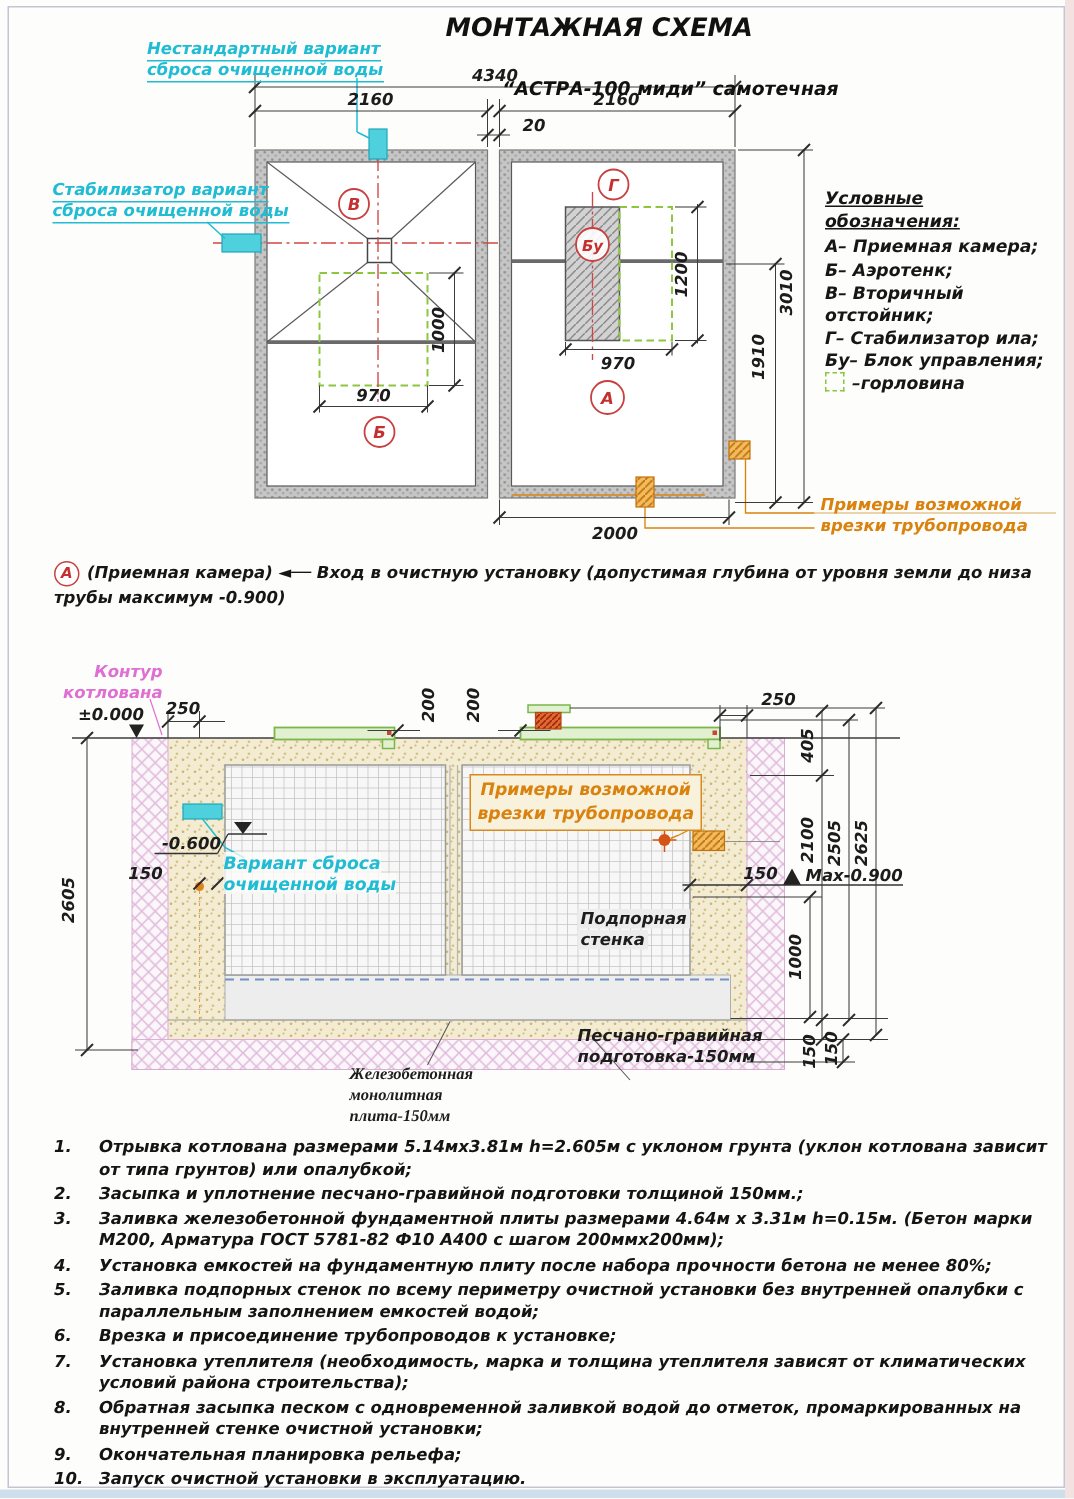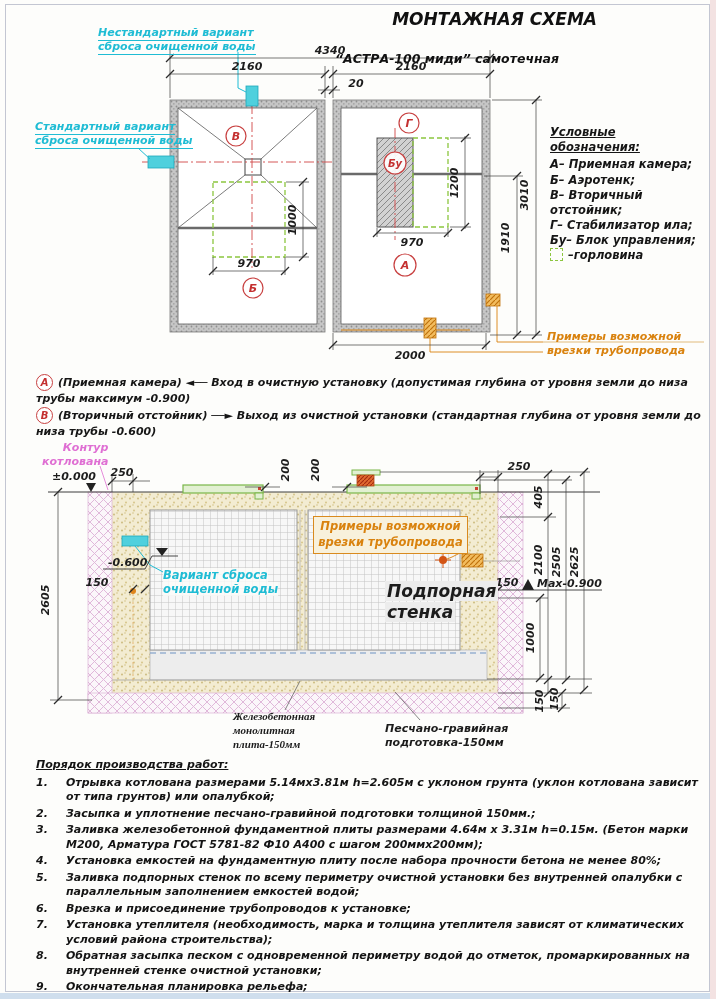--- a/index.html
+++ b/index.html
@@ -7,21 +7,21 @@
         font-family:"DejaVu Sans",sans-serif;}
   .frame{position:absolute;left:5px;top:4px;width:703px;height:986px;
          border:1px solid #c3c6d2;pointer-events:none;}
   .edge-b{position:absolute;left:0;top:993px;width:716px;height:6px;background:#cfdeed;}
   .edge-r{position:absolute;left:710px;top:0;width:6px;height:999px;background:#f3e2e2;}
   svg{position:absolute;left:0;top:0;}
   svg text{font:italic bold 11px "DejaVu Sans",sans-serif;fill:#1c1c1c;}
   svg text.sm{font-size:10px;}
   svg text.cl{fill:#c43030;text-anchor:middle;}
   .lbl{position:absolute;font:italic bold 11px/1.25 "DejaVu Sans",sans-serif;color:#1c1c1c;white-space:nowrap;}
-  .title{position:absolute;left:297px;top:10px;width:300px;text-align:right;
+  .title{position:absolute;left:297px;top:10px;width:300px;text-align:left;
          font:italic bold 17px/1.1 "DejaVu Sans",sans-serif;color:#111;}
   .subtitle{position:absolute;left:297px;top:31px;width:300px;text-align:center;
          font:italic bold 12.5px/1.1 "DejaVu Sans",sans-serif;color:#111;margin-top:21px;}
   .cyan{color:#1fbcd4;}
   .mag{color:#df6fd3;}
   .org{color:#d9820e;}
   .u{border-bottom:1.4px solid currentColor;padding-bottom:1px;}
   .legend{position:absolute;left:550px;top:96px;width:152px;
           font:italic bold 11.5px/1.32 "DejaVu Sans",sans-serif;color:#161616;}
   .legend .lt{text-decoration:underline;margin-bottom:2px;margin-top:29px;}
@@ -330,21 +330,21 @@
   </svg>
 
   <div class="title">МОНТАЖНАЯ СХЕМА</div>
   <div class="subtitle">“АСТРА-100 миди” самотечная</div>
 
   <div class="lbl cyan" style="left:98px;top:26px;">
     <span class="u">Нестандартный вариант</span><br>
     <span class="u">сброса очищенной воды</span>
   </div>
   <div class="lbl cyan" style="left:35px;top:120px;">
-    <span class="u">Стандартный вариант</span><br>
+    <span class="u">Стабилизатор вариант</span><br>
     <span class="u">сброса очищенной воды</span>
   </div>
   <div class="lbl org" style="left:547px;top:330px;">
     <span>Примеры возможной</span><br>
     <span>врезки трубопровода</span>
   </div>
 
   <div class="legend">
     <div class="lt">Условные обозначения:</div>
     <div>А– Приемная камера;</div>
@@ -353,53 +353,49 @@
     <div>Г– Стабилизатор ила;</div>
     <div>Бу– Блок управления;</div>
     <div>
       <span class="gsq"></span><span>–горловина</span>
     </div>
   </div>
 
   <div class="note-row" style="top:374px;">
     <span class="circ">А</span><span>(Приемная камера) ◄── Вход в очистную установку (допустимая глубина от уровня земли до низа трубы максимум -0.900)</span>
   </div>
-  <div class="note-row" style="top:407px;">
-    <span class="circ">В</span><span>(Вторичный отстойник) ──► Выход из очистной установки (стандартная глубина от уровня земли до низа трубы -0.600)</span>
-  </div>
 
   <div class="lbl mag" style="left:42px;top:441px;text-align:right;">
     <span>Контур</span><br>
     <span>котлована</span>
   </div>
 
-  <div class="lbl cyan" style="left:163px;top:568px;font-size:11.5px;">
+  <div class="lbl cyan" style="left:149px;top:568px;font-size:11.5px;">
     <span class="halo">Вариант сброса</span><br>
     <span class="halo">очищенной воды</span>
   </div>
-  <div class="lbl" style="left:385px;top:581px;font-size:17px;">
+  <div class="lbl" style="left:385px;top:606px;font-size:11px;">
     <span class="boxlbl">Подпорная</span><br>
     <span class="boxlbl">стенка</span>
   </div>
   <div class="vrezka-box">
     <span>Примеры возможной</span><br>
     <span>врезки трубопровода</span>
   </div>
   <div class="lbl" style="left:233px;top:710px;font-family:Liberation Serif, serif;">
     <span>Железобетонная</span><br>
     <span>монолитная</span><br>
     <span>плита-150мм</span>
   </div>
-  <div class="lbl" style="left:385px;top:722px;">
+  <div class="lbl" style="left:385px;top:684px;">
     <span>Песчано-гравийная</span><br>
     <span>подготовка-150мм</span>
   </div>
 
   <div class="wl">
-    <div class="wlt">Порядок производства работ:</div>
     <div class="wl-row">
         <span class="wl-num">1.</span>
         <span class="wl-text">Отрывка котлована размерами 5.14мх3.81м h=2.605м с уклоном грунта (уклон котлована зависит от типа грунтов) или опалубкой;</span>
       </div>
     <div class="wl-row">
         <span class="wl-num">2.</span>
         <span class="wl-text">Засыпка и уплотнение песчано-гравийной подготовки толщиной 150мм.;</span>
       </div>
     <div class="wl-row">
         <span class="wl-num">3.</span>
@@ -416,21 +412,21 @@
     <div class="wl-row">
         <span class="wl-num">6.</span>
         <span class="wl-text">Врезка и присоединение трубопроводов к установке;</span>
       </div>
     <div class="wl-row">
         <span class="wl-num">7.</span>
         <span class="wl-text">Установка утеплителя (необходимость, марка и толщина утеплителя зависят от климатических условий района строительства);</span>
       </div>
     <div class="wl-row">
         <span class="wl-num">8.</span>
-        <span class="wl-text">Обратная засыпка песком с одновременной периметру водой до отметок, промаркированных на внутренней стенке очистной установки;</span>
+        <span class="wl-text">Обратная засыпка песком с одновременной заливкой водой до отметок, промаркированных на внутренней стенке очистной установки;</span>
       </div>
     <div class="wl-row">
         <span class="wl-num">9.</span>
         <span class="wl-text">Окончательная планировка рельефа;</span>
       </div>
     <div class="wl-row">
         <span class="wl-num">10.</span>
         <span class="wl-text">Запуск очистной установки в эксплуатацию.</span>
       </div>
   </div>

